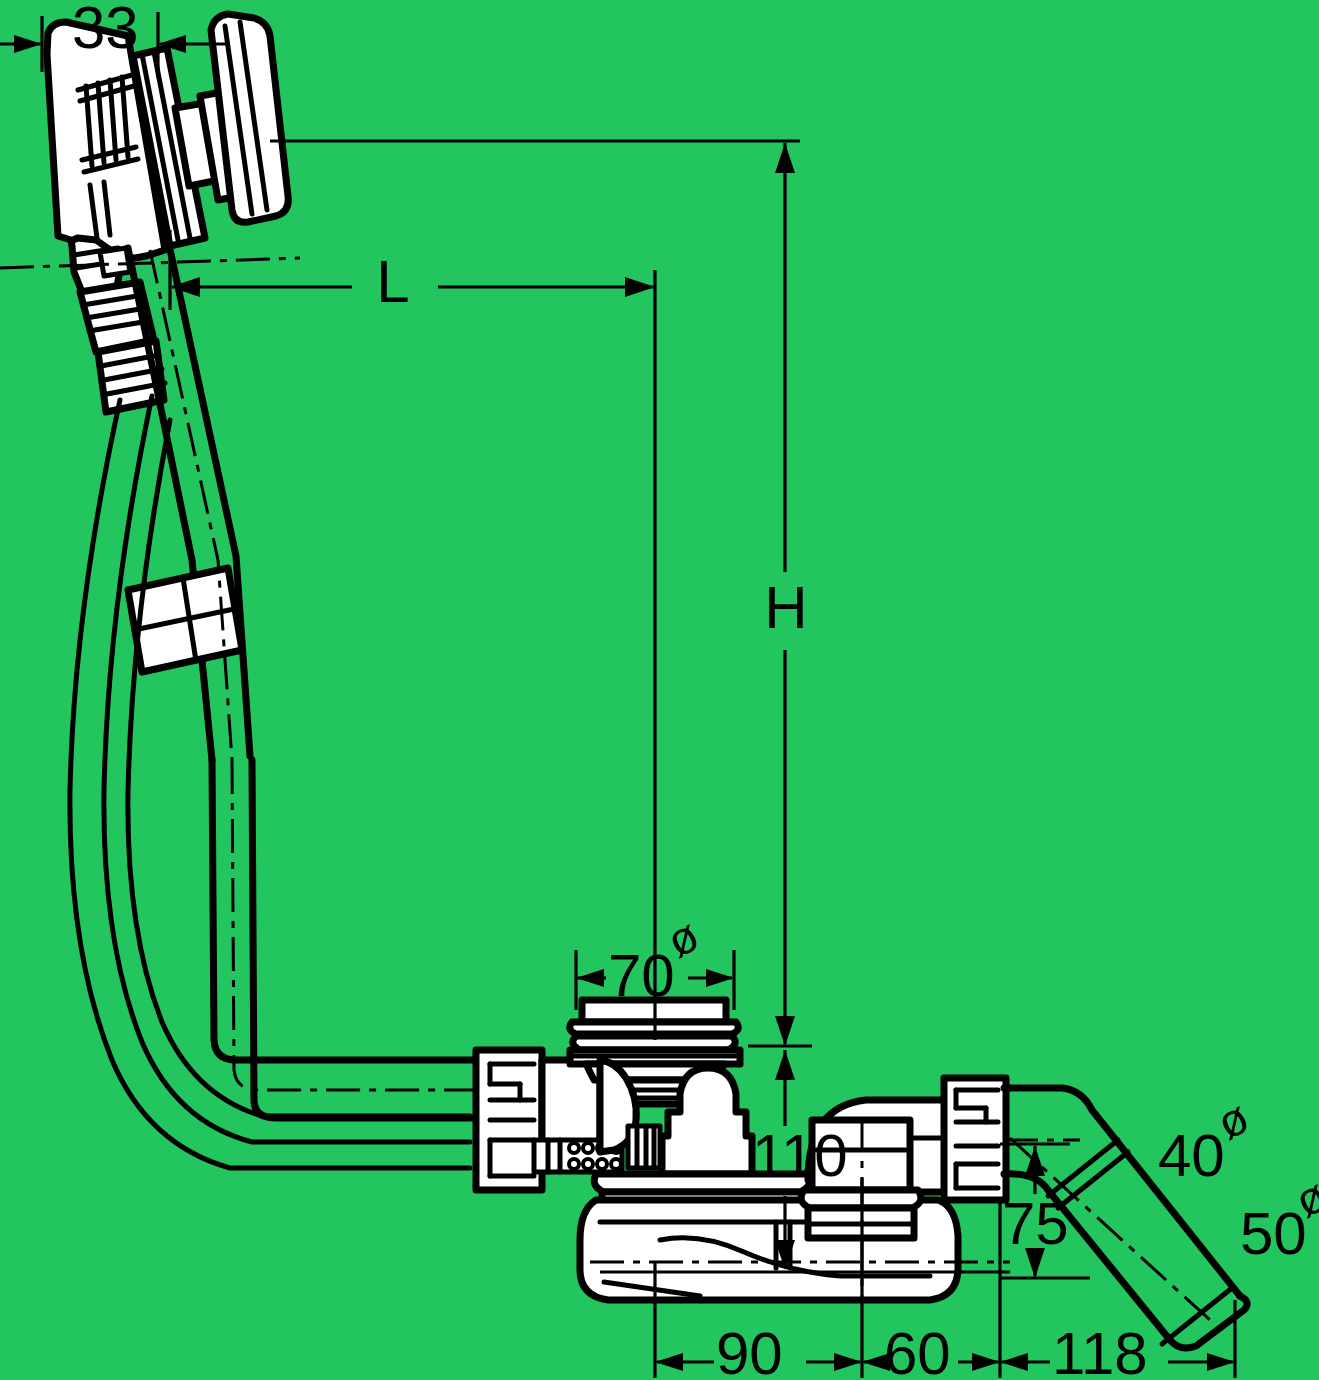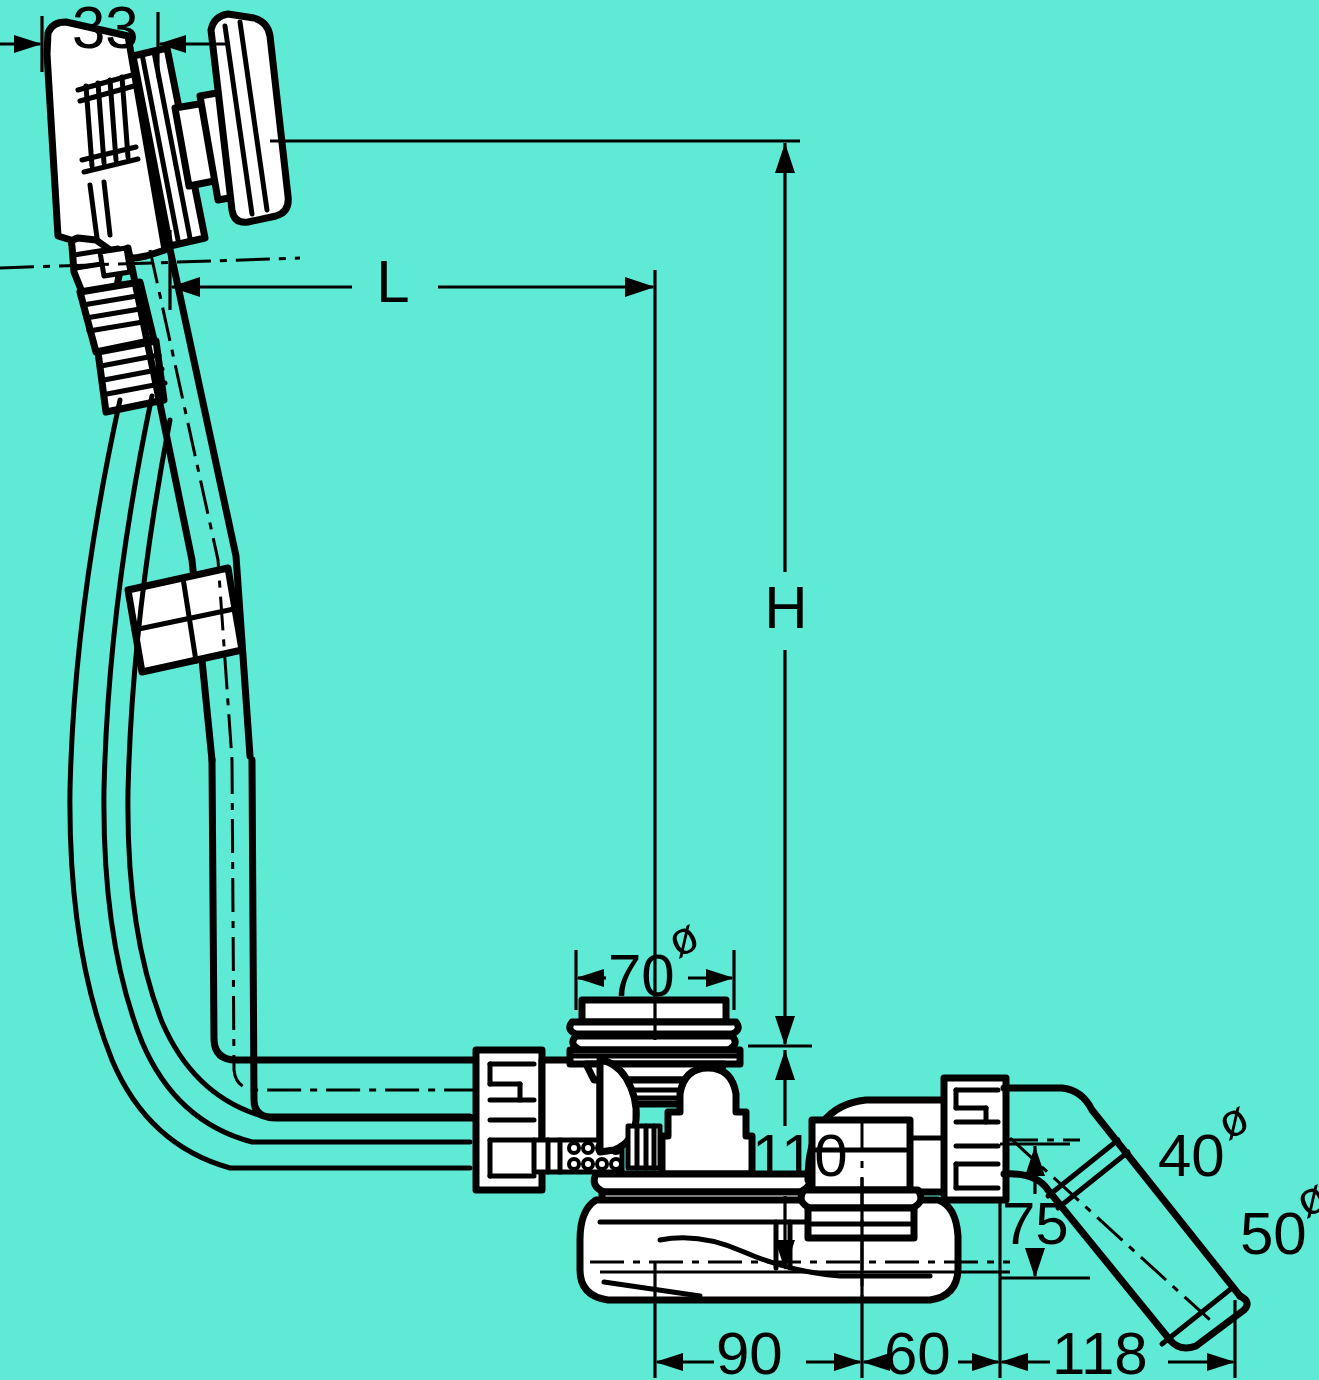--- a/index.html
+++ b/index.html
@@ -7,21 +7,21 @@
     padding: 0;
     background: #ffffff;
   }
   body {
     font-family: "Liberation Sans", sans-serif;
   }
   #drawing-root {
     position: relative;
     width: 1319px;
     height: 1380px;
-    background: #5eead4;
+    background: #22c55e;
     overflow: hidden;
   }
   svg#tech-drawing {
     display: block;
     width: 1319px;
     height: 1380px;
   }
   .part-line {
     fill: none;
     stroke: #000000;

